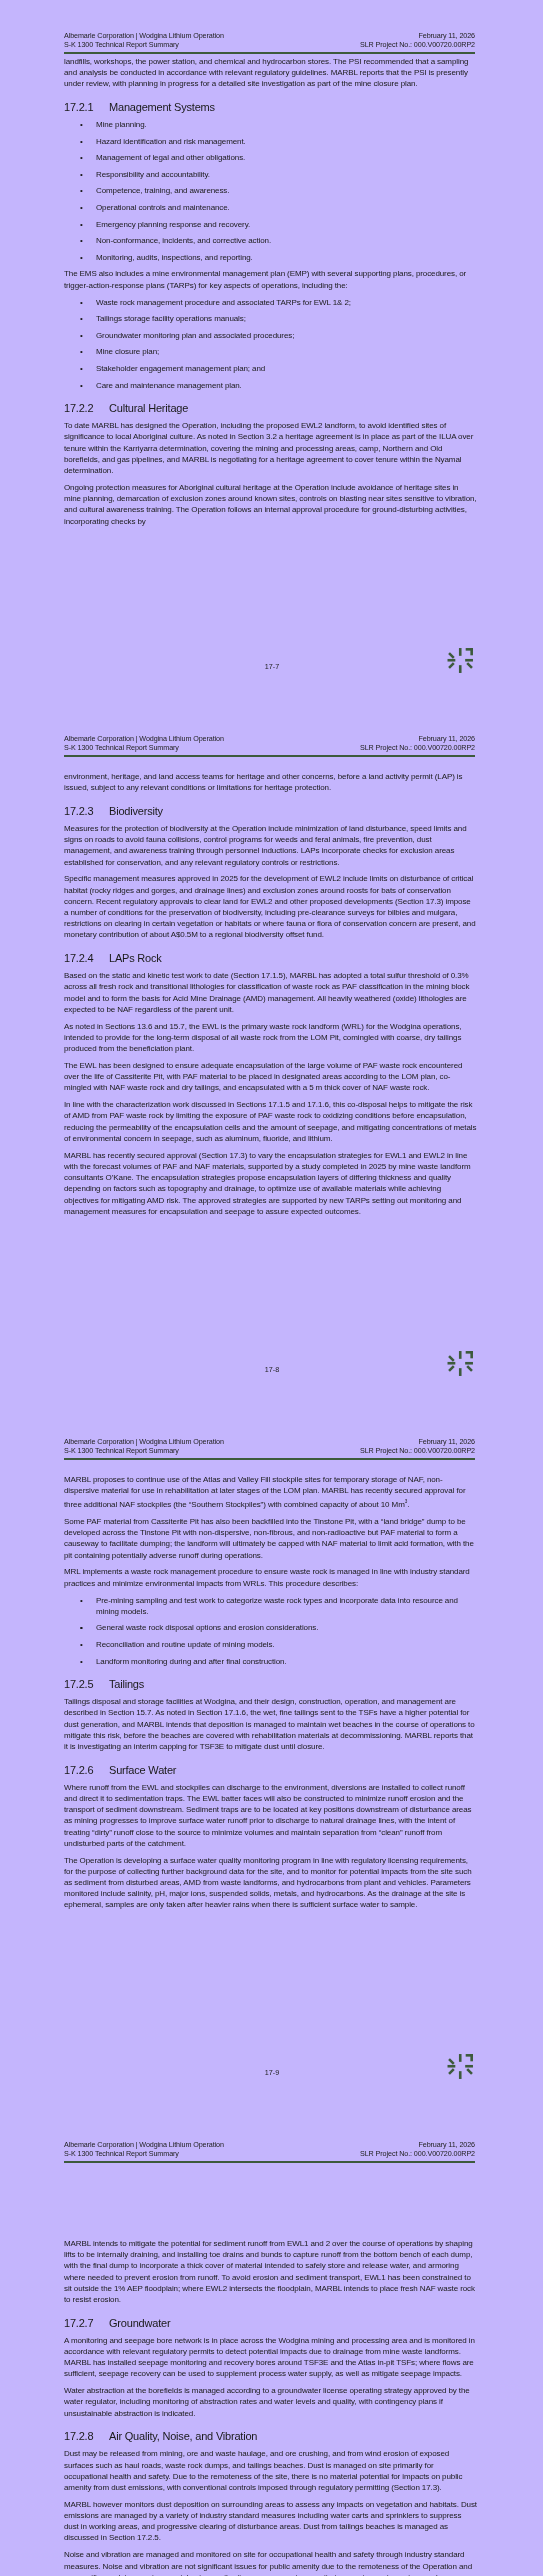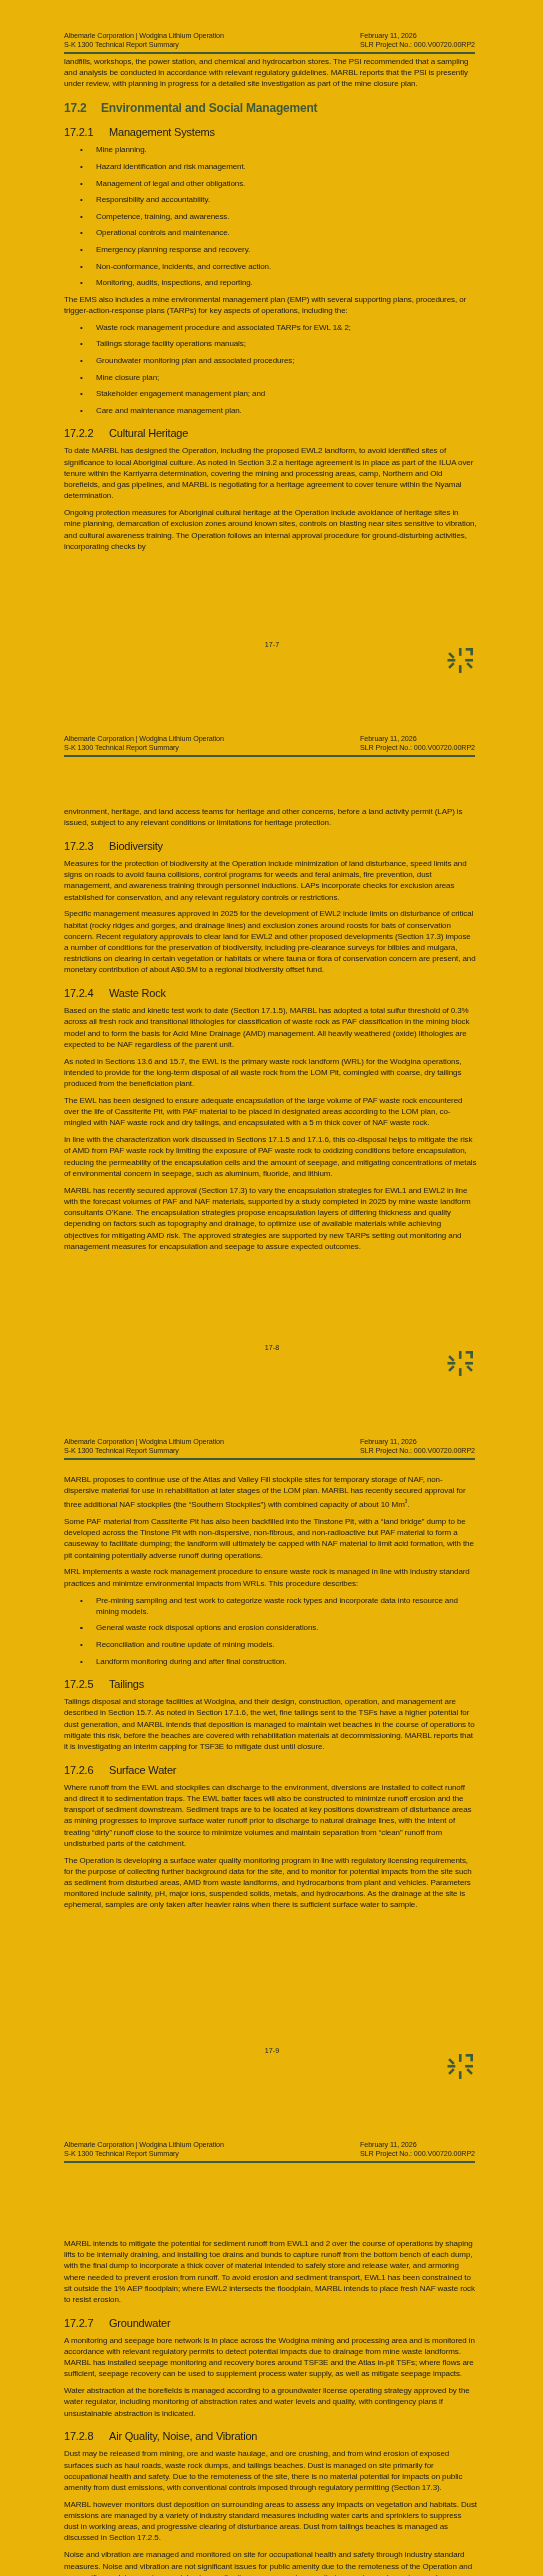--- a/index.html
+++ b/index.html
@@ -1,31 +1,31 @@
 <!DOCTYPE html>
 <html style="font-size:8.2px"><head>
 <meta charset="utf-8">
 <style>
   html, body { margin: 0; padding: 0; background: #ffffff; }
   body { width: 544px; font-family: "Liberation Sans", sans-serif; color: #1a1a1a; }
-  .page { position: relative; width: 544px; height: 703px; background: #eab308; overflow: hidden; }
+  .page { position: relative; width: 544px; height: 703px; background: #c4b5fd; overflow: hidden; }
   .hdr { position: absolute; left: 64px; right: 69px; top: 31px; font-size: 7.2px; line-height: 9.3px; color: #222; letter-spacing: -0.1px; }
   .hdr .l { position: absolute; left: 0; top: 0; }
-  .hdr .r { position: absolute; right: 0; top: 0; }
+  .hdr .r { position: absolute; right: 0; top: 0; text-align: right; }
   .hdr .rule { position: absolute; left: 0; right: 0; top: 20.6px; height: 2.1px; background: #3d5a3c; }
   .content { position: absolute; left: 64px; right: 67px; top: 72px; }
   p { margin: 0 0 5.7px 0; font-size: 8px; line-height: 11.2px; letter-spacing: -0.1px; }
   h2 { margin: 11.3px 0 10.3px 0; font-size: 12px; font-weight: bold; color: #3d5a3c; letter-spacing: -0.2px; }
   h2 .num { display: inline-block; width: 37px; }
   h3 { margin: 11.3px 0 6.2px 0; font-size: 11px; font-weight: normal; color: #1a1a1a; letter-spacing: -0.2px; }
   h3 .num { display: inline-block; width: 45px; }
   ul { margin: 3.1px 0 3.1px 0; padding: 0; list-style: none; }
   li { position: relative; padding-left: 32px; font-size: 8px; line-height: 11.2px; letter-spacing: -0.1px; margin-bottom: 5.4px; }
   li .bullet { position: absolute; left: 16px; top: 0; }
-  .footer-num { position: absolute; left: 0; right: 0; top: 640px; text-align: center; font-size: 7.2px; color: #222; }
+  .footer-num { position: absolute; left: 0; right: 0; top: 662px; text-align: center; font-size: 7.2px; color: #222; }
   .logo { position: absolute; left: 447px; width: 27px; height: 27px; }
   sup { font-size: 4.6px; }
 </style>
 </head>
 <body>
 
 <div class="page">
   <div class="hdr">
     <div class="l">
       <div>Albemarle Corporation | Wodgina Lithium Operation</div>
@@ -33,21 +33,20 @@
     </div>
     <div class="r">
       <div>February 11, 2026</div>
       <div>SLR Project No.: 000.V00720.00RP2</div>
     </div>
     <div class="rule"></div>
   </div>
 
   <div class="content" style="top:56px;">
     <p>landfills, workshops, the power station, and chemical and hydrocarbon stores. The PSI recommended that a sampling and analysis be conducted in accordance with relevant regulatory guidelines. MARBL reports that the PSI is presently under review, with planning in progress for a detailed site investigation as part of the mine closure plan.</p>
-    <h2><span class="num">17.2</span><span>Environmental and Social Management</span></h2>
 
     <h3><span class="num">17.2.1</span><span>Management Systems</span></h3>
     <ul>
       <li><span class="bullet">•</span><span>Mine planning.</span></li>
       <li><span class="bullet">•</span><span>Hazard identification and risk management.</span></li>
       <li><span class="bullet">•</span><span>Management of legal and other obligations.</span></li>
       <li><span class="bullet">•</span><span>Responsibility and accountability.</span></li>
       <li><span class="bullet">•</span><span>Competence, training, and awareness.</span></li>
       <li><span class="bullet">•</span><span>Operational controls and maintenance.</span></li>
       <li><span class="bullet">•</span><span>Emergency planning response and recovery.</span></li>
@@ -91,28 +90,28 @@
       <div>Albemarle Corporation | Wodgina Lithium Operation</div>
       <div>S-K 1300 Technical Report Summary</div>
     </div>
     <div class="r">
       <div>February 11, 2026</div>
       <div>SLR Project No.: 000.V00720.00RP2</div>
     </div>
     <div class="rule"></div>
   </div>
 
-  <div class="content" style="top:68px;margin-top:35px;">
+  <div class="content" style="top:68px;">
     <p>environment, heritage, and land access teams for heritage and other concerns, before a land activity permit (LAP) is issued, subject to any relevant conditions or limitations for heritage protection.</p>
 
     <h3><span class="num">17.2.3</span><span>Biodiversity</span></h3>
     <p>Measures for the protection of biodiversity at the Operation include minimization of land disturbance, speed limits and signs on roads to avoid fauna collisions, control programs for weeds and feral animals, fire prevention, dust management, and awareness training through personnel inductions. LAPs incorporate checks for exclusion areas established for conservation, and any relevant regulatory controls or restrictions.</p>
     <p>Specific management measures approved in 2025 for the development of EWL2 include limits on disturbance of critical habitat (rocky ridges and gorges, and drainage lines) and exclusion zones around roosts for bats of conservation concern. Recent regulatory approvals to clear land for EWL2 and other proposed developments (Section 17.3) impose a number of conditions for the preservation of biodiversity, including pre-clearance surveys for bilbies and mulgara, restrictions on clearing in certain vegetation or habitats or where fauna or flora of conservation concern are present, and monetary contribution of about A$0.5M to a regional biodiversity offset fund.</p>
 
-    <h3><span class="num">17.2.4</span><span>Waste Rock</span></h3>
+    <h3><span class="num">17.2.4</span><span>LAPs Rock</span></h3>
     <p>Based on the static and kinetic test work to date (Section 17.1.5), MARBL has adopted a total sulfur threshold of 0.3% across all fresh rock and transitional lithologies for classification of waste rock as PAF classification in the mining block model and to form the basis for Acid Mine Drainage (AMD) management. All heavily weathered (oxide) lithologies are expected to be NAF regardless of the parent unit.</p>
     <p>As noted in Sections 13.6 and 15.7, the EWL is the primary waste rock landform (WRL) for the Wodgina operations, intended to provide for the long-term disposal of all waste rock from the LOM Pit, comingled with coarse, dry tailings produced from the beneficiation plant.</p>
     <p>The EWL has been designed to ensure adequate encapsulation of the large volume of PAF waste rock encountered over the life of Cassiterite Pit, with PAF material to be placed in designated areas according to the LOM plan, co-mingled with NAF waste rock and dry tailings, and encapsulated with a 5 m thick cover of NAF waste rock.</p>
     <p>In line with the characterization work discussed in Sections 17.1.5 and 17.1.6, this co-disposal helps to mitigate the risk of AMD from PAF waste rock by limiting the exposure of PAF waste rock to oxidizing conditions before encapsulation, reducing the permeability of the encapsulation cells and the amount of seepage, and mitigating concentrations of metals of environmental concern in seepage, such as aluminum, fluoride, and lithium.</p>
     <p>MARBL has recently secured approval (Section 17.3) to vary the encapsulation strategies for EWL1 and EWL2 in line with the forecast volumes of PAF and NAF materials, supported by a study completed in 2025 by mine waste landform consultants O’Kane. The encapsulation strategies propose encapsulation layers of differing thickness and quality depending on factors such as topography and drainage, to optimize use of available materials while achieving objectives for mitigating AMD risk. The approved strategies are supported by new TARPs setting out monitoring and management measures for encapsulation and seepage to assure expected outcomes.</p>
   </div>
 
   <div class="footer-num">17-8</div>
   <svg class="logo" style="top:647px;" viewBox="0 0 52 52">
     <g fill="#3d5a3c">

